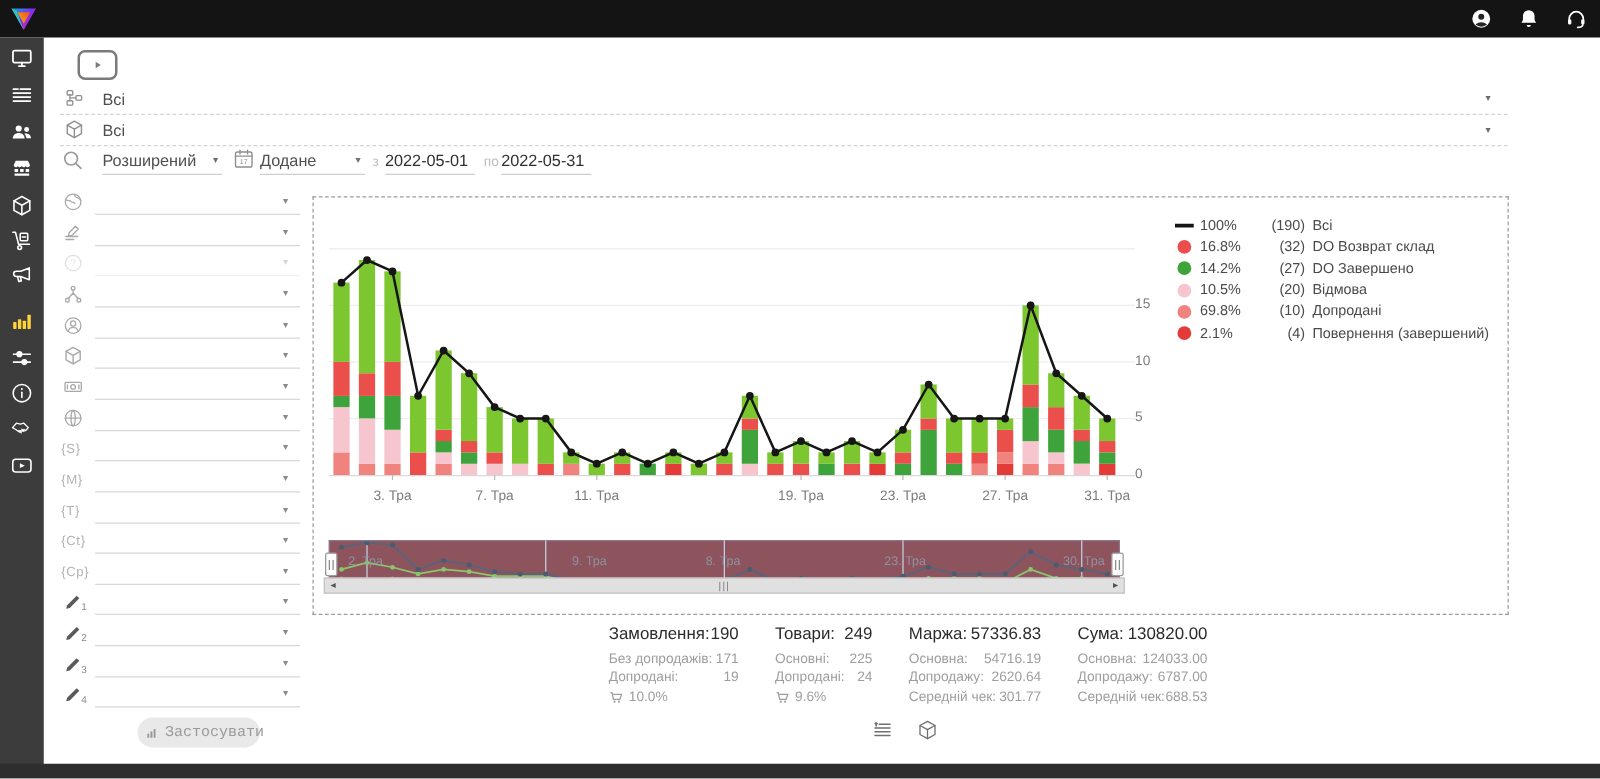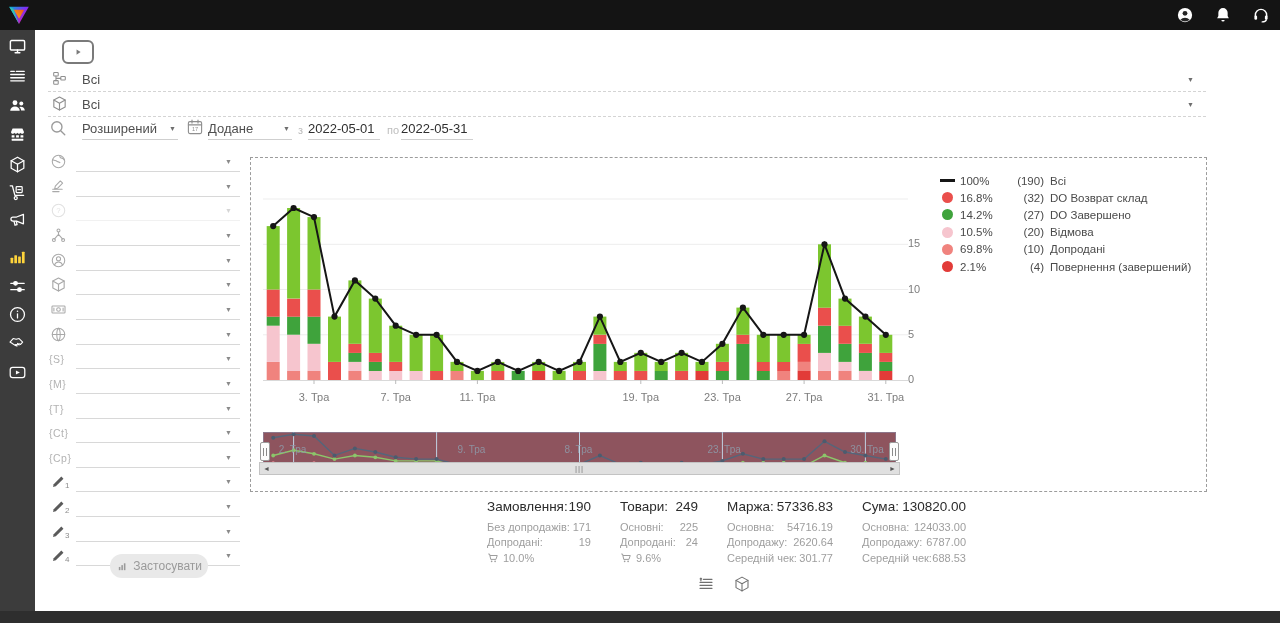--- a/index.html
+++ b/index.html
@@ -47,23 +47,23 @@
   
   .f-row{position:absolute;left:48px;width:192px;height:22px;cursor:pointer}
   .f-icon{position:absolute;left:2px;top:1px;width:17px;height:17px;color:#a9a9a9}
   .f-icon svg{width:100%;height:100%}
   .f-icon.dark{color:#5a5a5a}
   .f-text{position:absolute;left:1px;top:4px;font-size:10.5px;color:#b3b3b3;letter-spacing:.5px}
   .f-sub{position:absolute;left:17px;top:9px;font-size:8px;color:#8c8c8c}
   .f-line{position:absolute;left:28px;right:0;bottom:2px;border-bottom:1px solid #d8d8d8}
   .f-caret{position:absolute;right:8px;top:6px;font-size:7px;color:#8a8a8a}
   .f-row.disabled{opacity:.35}
-  #apply-btn{position:absolute;left:110px;top:554px;width:98px;height:24px;border-radius:12px;
+  #apply-btn{position:absolute;left:110px;top:574px;width:98px;height:24px;border-radius:12px;
              background:#e9e9e9;border:none;color:#9a9a9a;font-size:12px;display:flex;align-items:center;
-             justify-content:flex-end;gap:5px;cursor:pointer;font-family:Liberation Sans, sans-serif}
+             justify-content:flex-start;gap:5px;cursor:pointer;font-family:Liberation Mono, monospace}
   #apply-btn svg{width:11px;height:11px}
   
   #chart-panel{position:absolute;left:250px;top:157px;width:955px;height:333px;border:1px dashed #9c9c9c}
   #plot{position:absolute;left:12px;top:8px;width:645px;height:220px}
   .ylab{position:absolute;left:657px;width:26px;font-size:11px;color:#7d7d7d}
   .xlab{position:absolute;top:233px;width:48px;text-align:center;font-size:11px;color:#7d7d7d}
   #legend{position:absolute;left:688px;top:14px}
   .lg-row{display:flex;align-items:center;height:17.2px;font-size:11.5px;color:#4a4a4a;cursor:pointer}
   .lg-mark{width:16px;display:flex;justify-content:center;margin-right:5px}
   .lg-dot{width:11px;height:11px;border-radius:50%}

